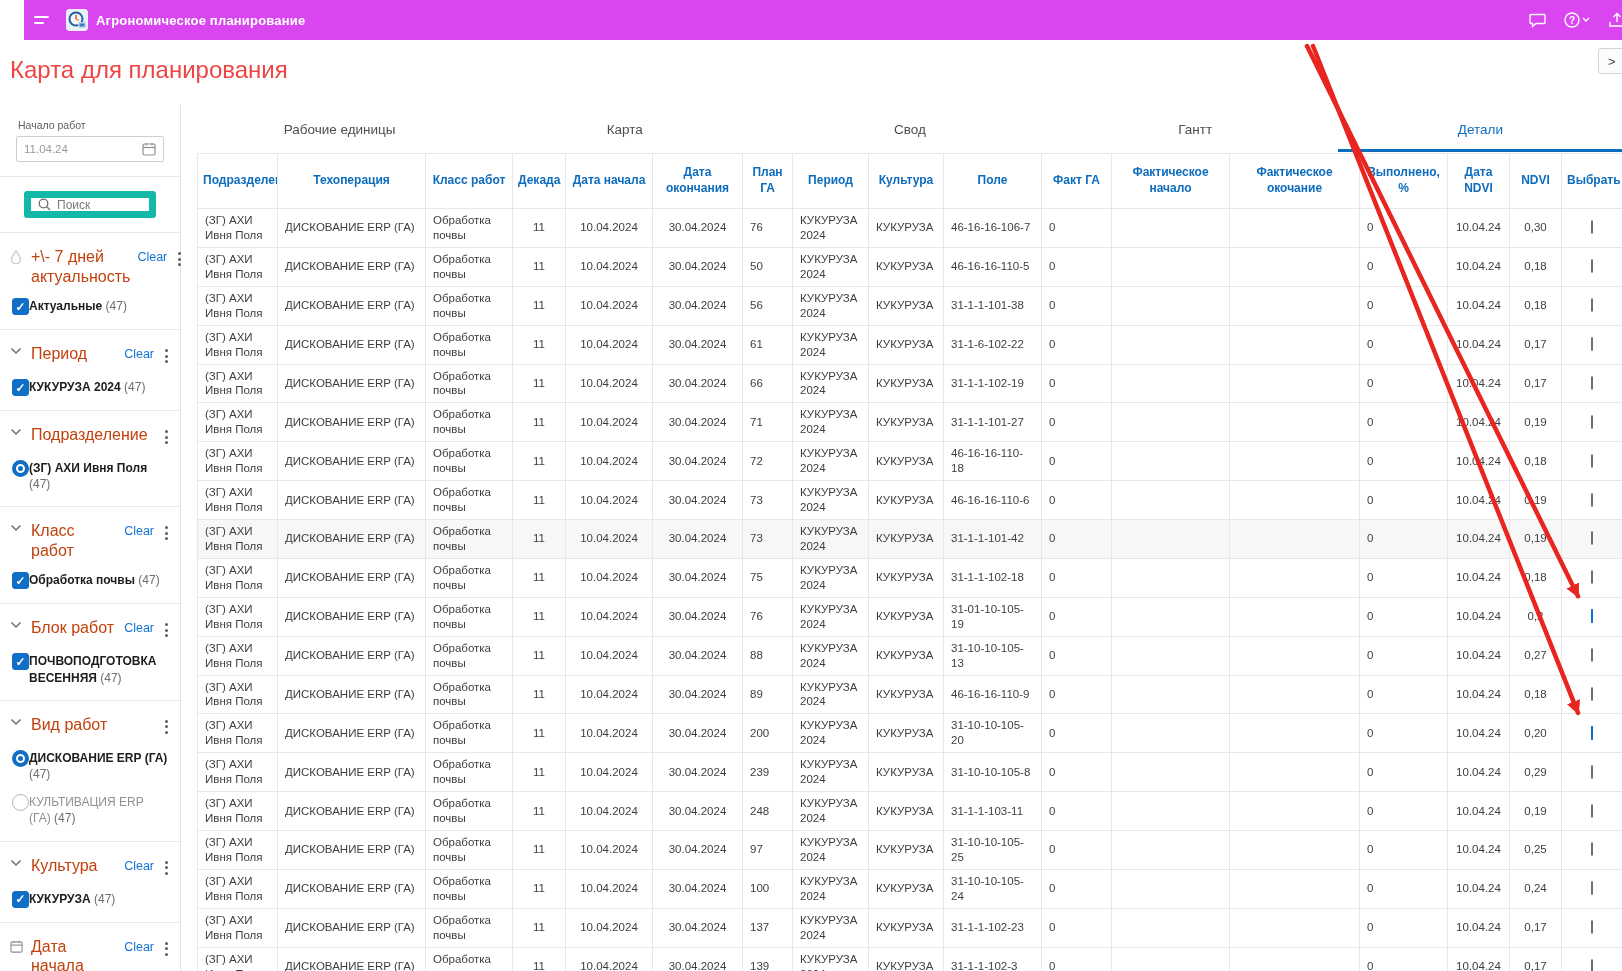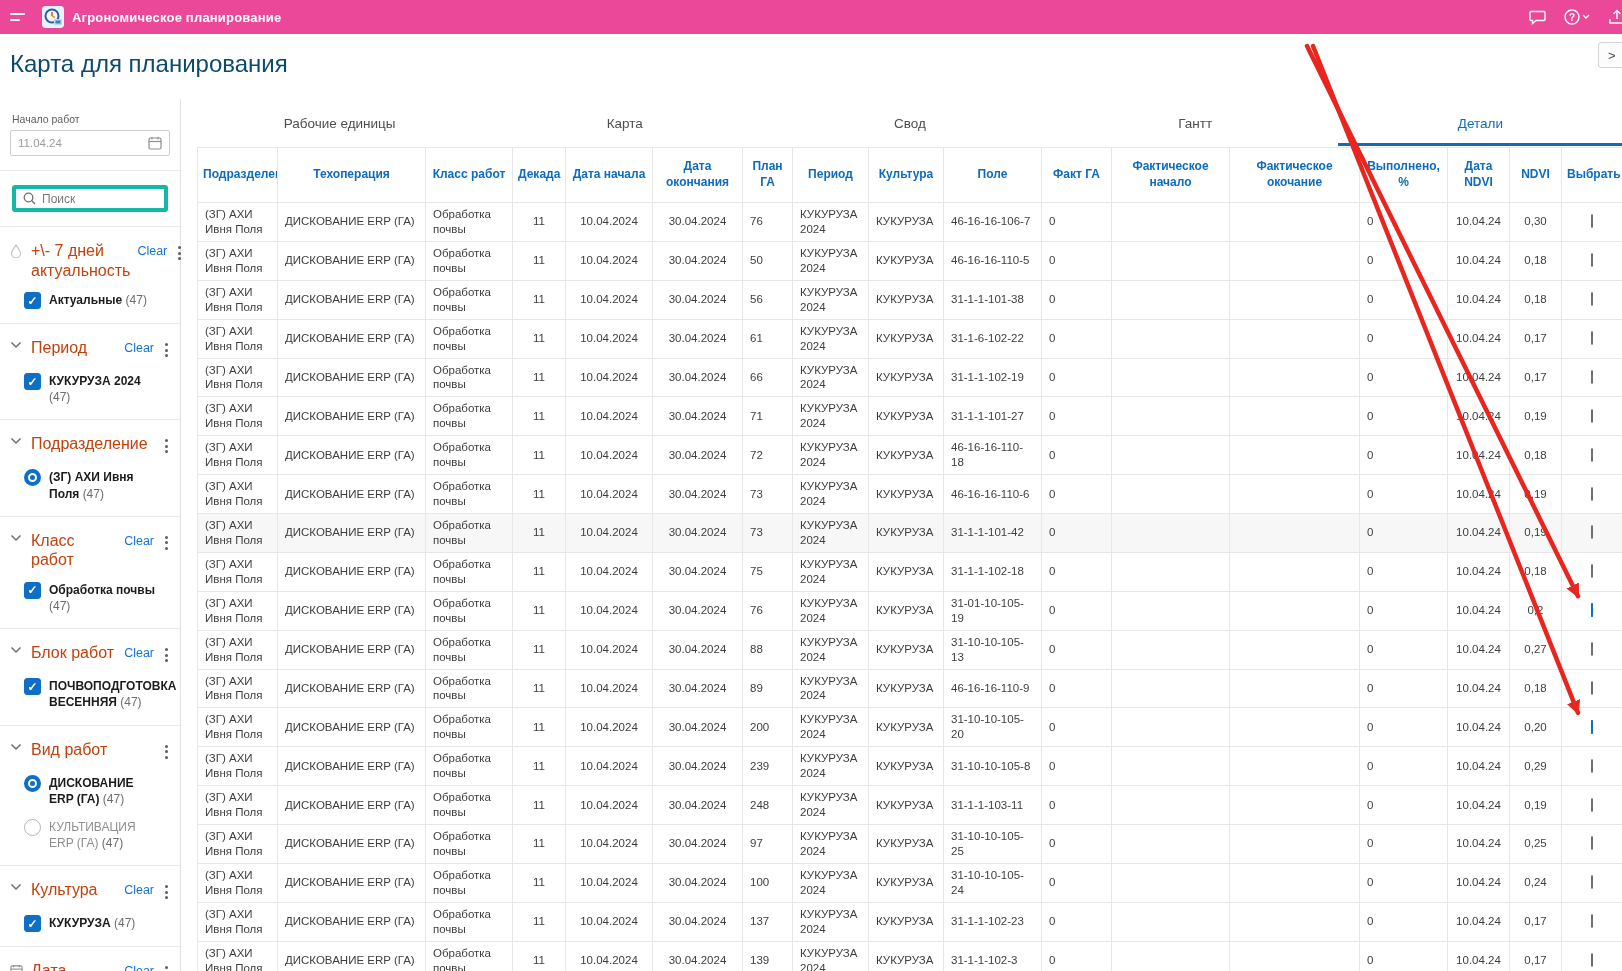--- a/index.html
+++ b/index.html
@@ -1,57 +1,57 @@
 <!DOCTYPE html>
 <html><head>
 <meta charset="utf-8">
 <style>
   * { margin:0; padding:0; box-sizing:border-box; }
   html,body { width:1622px; height:971px; overflow:hidden; background:#fff;
     font-family:"Liberation Sans", sans-serif; color:#3e3e3e; }
 
   
-  .topbar { height:34px; background:#ec4899; display:flex; align-items:center; padding:0 10px; position:relative; z-index:3; }
+  .topbar { height:40px; background:#d946ef; display:flex; align-items:center; padding:0 10px; position:relative; z-index:3;margin-left:24px; }
   .menu-btn { width:20px; height:16px; display:flex; flex-direction:column; justify-content:center; gap:4px; cursor:pointer; margin-right:12px; }
   .menu-btn i { display:block; height:2px; background:#fff; border-radius:1px; }
   .menu-btn i:nth-child(1){ width:15px; } .menu-btn i:nth-child(2){ width:10px; }
   .applogo { width:22px; height:22px; border-radius:3px; margin-right:8px; flex:0 0 auto; }
   .apptitle { color:#fff; font-size:13px; font-weight:bold; letter-spacing:.2px; }
   .topbar-right { margin-left:auto; display:flex; align-items:center; gap:18px; }
   .tb-icon { display:flex; align-items:center; cursor:pointer; }
   .tb-icon svg { display:block; }
   .tb-upload { margin-right:-14px; }
 
   
   .titlebar { height:65px; position:relative; }
-  .page-title { font-size:24px; font-weight:500; color:#0c4a6e; padding:16px 0 0 10px; }
+  .page-title { font-size:24px; font-weight:500; color:#ef4444; padding:16px 0 0 10px; }
   .collapse-btn { position:absolute; top:8px; right:-16px; width:40px; height:26px; background:#fcfcfc;
     border:1px solid #d4d4d4; border-radius:3px; font-size:13px; color:#4a4a4a;
     display:flex; align-items:center; padding-left:9px; cursor:pointer; }
 
   
   .content { display:flex; height:876px; }
   .sidebar { width:181px; border-right:1px solid #e2e2e2; padding:12px 0 0 0; flex:0 0 auto; font-size:12px; }
   .main { flex:1; padding:4px 12px 0 16px; position:relative; }
 
   
-  .sb-pad { padding:0 10px; }
+  .sb-pad { padding:0 16px; }
   .sb-label { font-size:10.5px; color:#5f5f5f; margin:2px 0 5px 2px; }
   .date-input { display:flex; align-items:center; border:1px solid #cfcfcf; border-radius:2px; height:26px; padding:0 7px; background:#fff; }
   .date-input .ph { color:#9b9b9b; font-size:11.5px; flex:1; }
   .sb-divider { border-top:1px solid #e9e9e9; margin:14px 0; }
-  .search-box { display:flex; align-items:center; gap:6px; border:4px solid #14b8a6; border-radius:3px; height:27px; padding:0 7px; margin:0 12px; }
+  .search-box { display:flex; align-items:center; gap:6px; border:7px solid #14b8a6; border-radius:3px; height:27px; padding:0 7px; margin:0 24px; }
   .search-box .ph { color:#7a7a7a; font-size:12px; }
   .fgroup-head { display:flex; align-items:flex-start; padding:0 8px 0 8px; gap:7px; }
   .fgroup-icon { width:16px; flex:0 0 auto; margin-top:3px; display:flex; justify-content:center; }
   .fgroup-title { font-size:16px; color:#c2410c; flex:1; line-height:1.22; }
   .clear-link { color:#1273d4; font-size:12.5px; cursor:pointer; margin-top:3px; }
   .kebab { display:flex; flex-direction:column; gap:2.5px; padding:4px 4px; cursor:pointer; margin-top:1px; }
   .kebab i { width:3px; height:3px; border-radius:50%; background:#5c5c5c; display:block; }
-  .fitem { display:flex; align-items:flex-start; gap:8px; padding:0 24px; margin:12px 0 4px; cursor:pointer; }
+  .fitem { display:flex; align-items:flex-start; padding:0 12px; margin:12px 0 4px; cursor:pointer; }
   .fitem .lbl { font-weight:bold; color:#1c1c1c; font-size:12px; line-height:1.35; }
   .fitem .cnt { color:#6d6d6d; font-weight:normal; font-size:12px; }
   .fitem.muted .lbl { color:#8f8f8f; font-weight:normal; }
   .cb { width:17px; height:17px; border:1px solid #767676; border-radius:3px; background:#fff; flex:0 0 auto; position:relative; }
   .cb.on { background:#0f6fc5; border-color:#0f6fc5; }
   .cb.on:after { content:"✓"; color:#fff; font-size:12px; font-weight:bold; position:absolute; left:2.5px; top:0.5px; }
   .rd { width:17px; height:17px; border:1px solid #b5b5b5; border-radius:50%; background:#fff; flex:0 0 auto; position:relative; }
   .rd.on { border:4px solid #0f6fc5; }
   .rd.on:after { content:""; position:absolute; width:5px; height:5px; background:#0f6fc5; border-radius:50%; left:2px; top:2px; }
 

